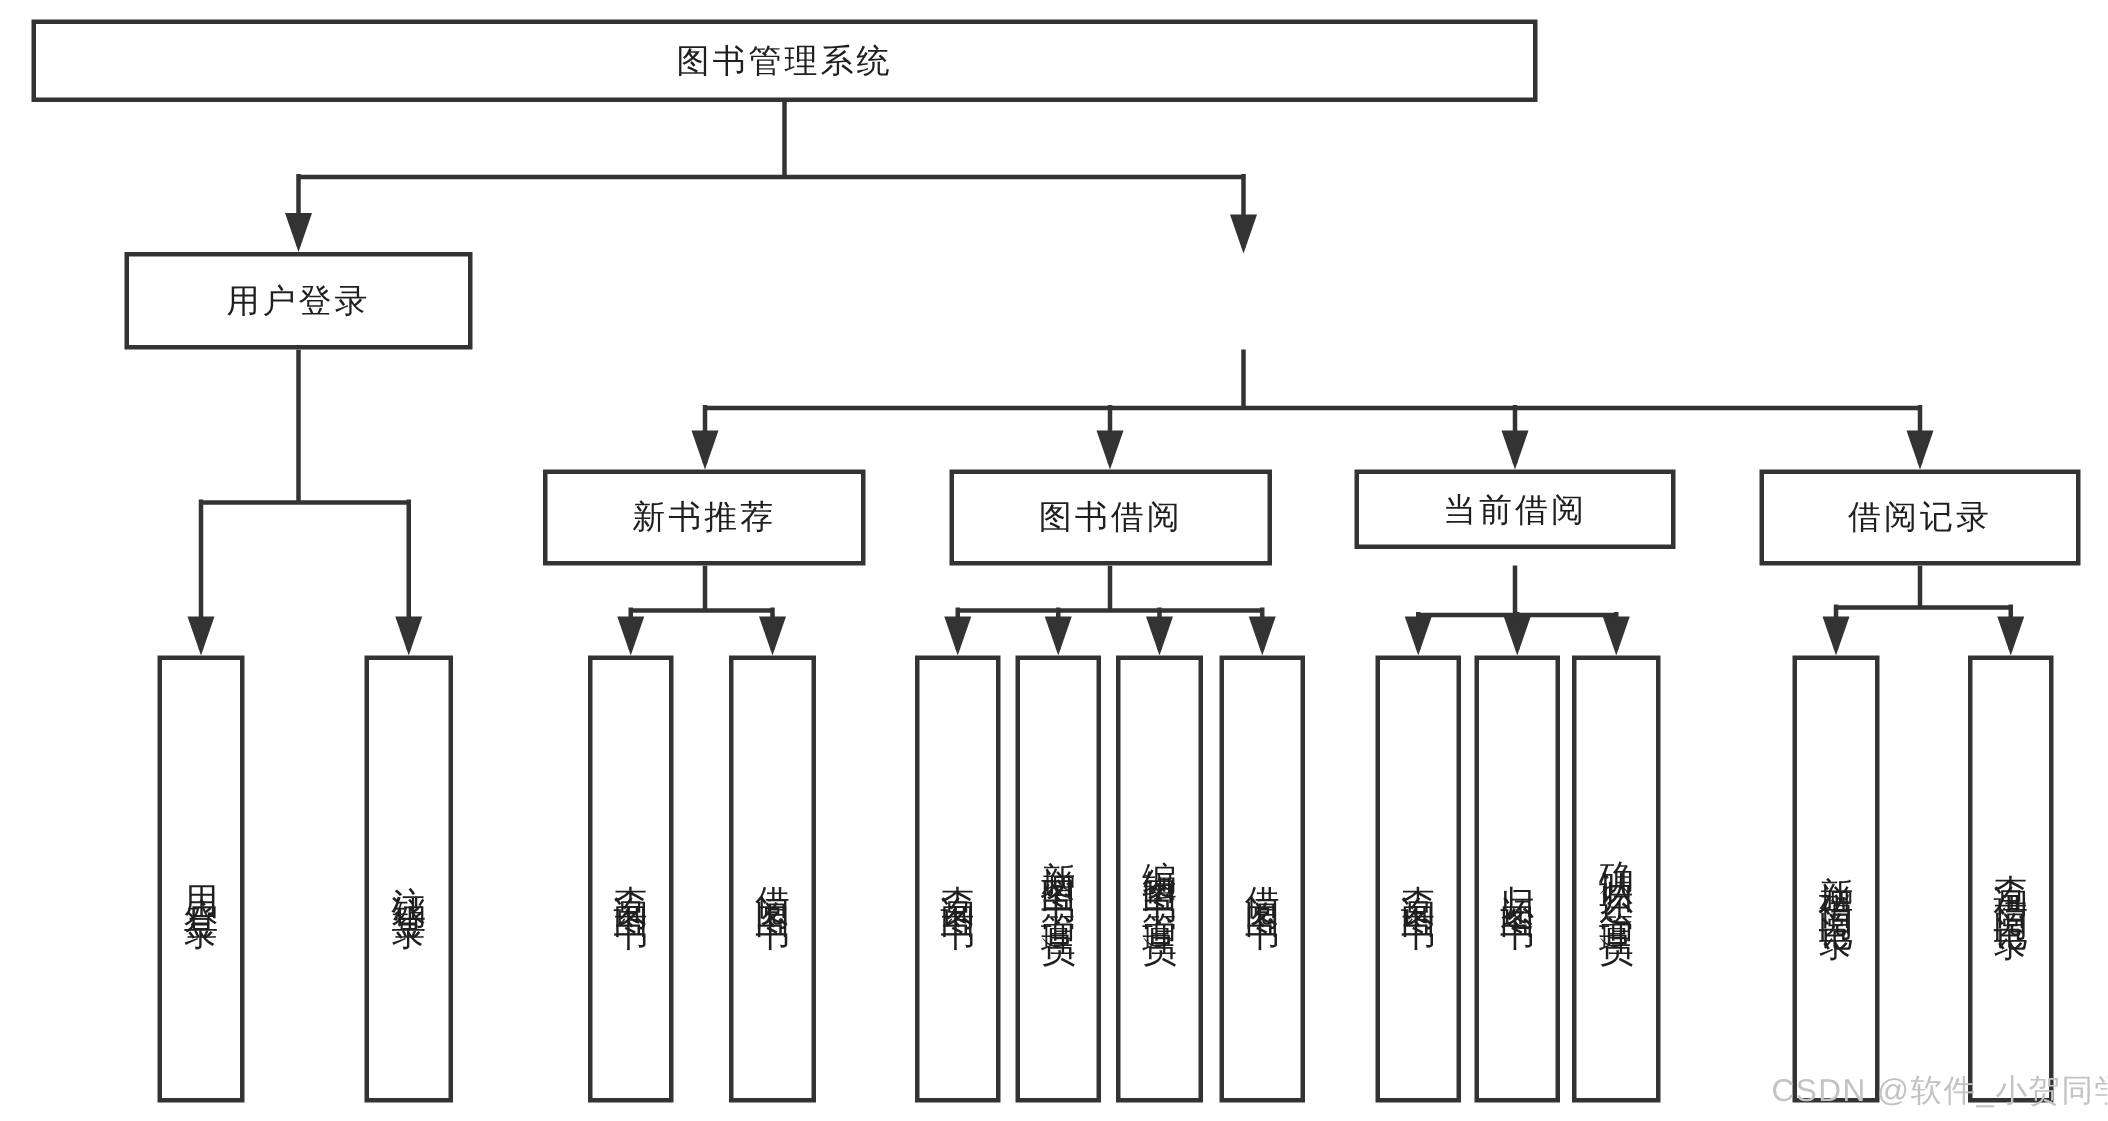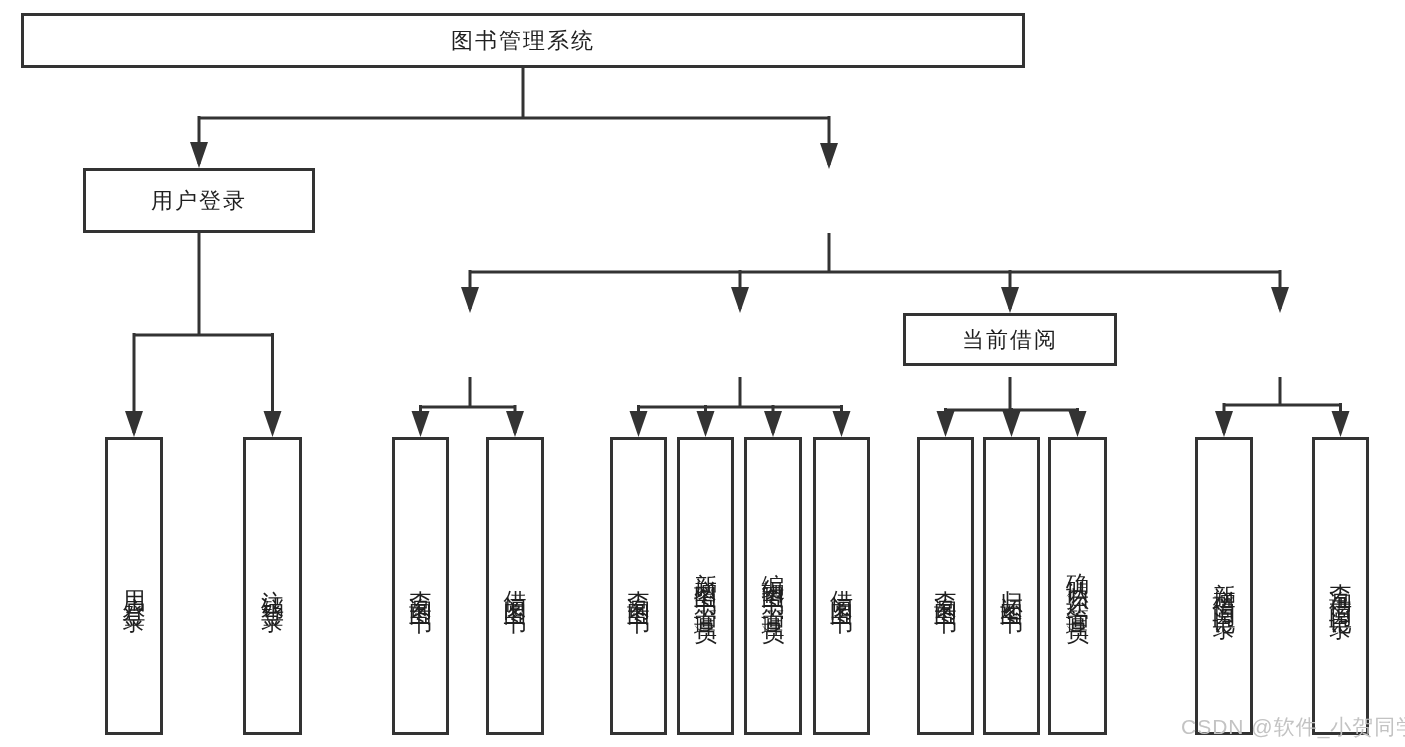--- a/index.html
+++ b/index.html
@@ -127,22 +127,31 @@
   </svg>
 
   <div class="node h-node" style="left:21px; top:13px; width:1004px; height:55px;">
     <span class="label">图书管理系统</span>
   </div>
 
   <div class="node h-node" style="left:83px; top:168px; width:232px; height:65px;">
     <span class="label">用户登录</span>
   </div>
 
+  <div class="node h-node" style="left:362px; top:313px; width:215px; height:64px;">
+    <span class="label">新书推荐</span>
+  </div>
+  <div class="node h-node" style="left:633px; top:313px; width:215px; height:64px;">
+    <span class="label">图书借阅</span>
+  </div>
   <div class="node h-node" style="left:903px; top:313px; width:214px; height:53px;">
     <span class="label">当前借阅</span>
+  </div>
+  <div class="node h-node" style="left:1173px; top:313px; width:214px; height:64px;">
+    <span class="label">借阅记录</span>
   </div>
 
   <div class="node v-node leaf" style="left:105px; width:58px;">
     <span class="label">用户登录</span>
   </div>
   <div class="node v-node leaf" style="left:243px; width:59px;">
     <span class="label">注销登录</span>
   </div>
 
   <div class="node v-node leaf" style="left:392px; width:57px;">

